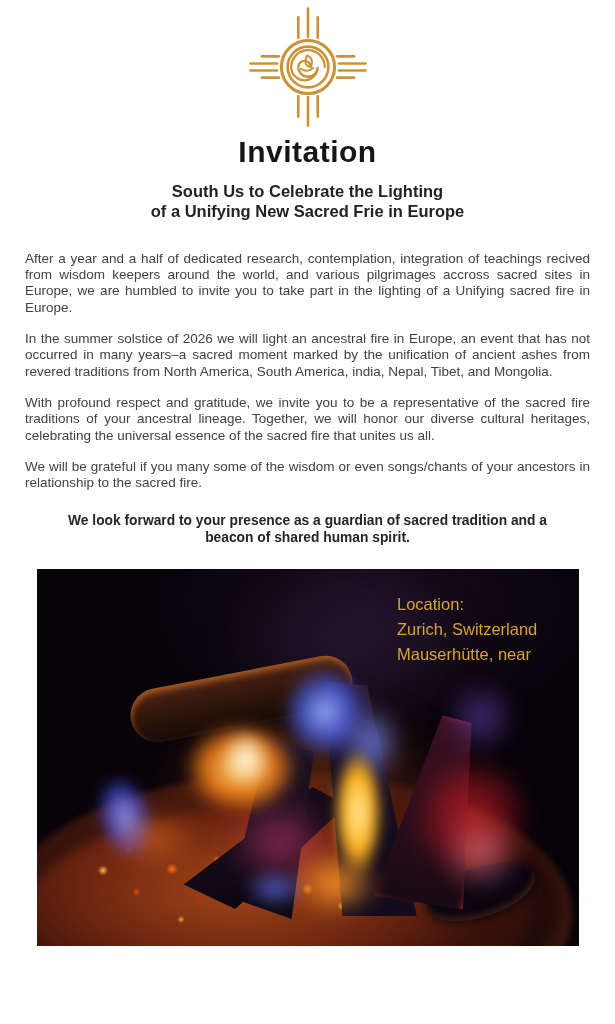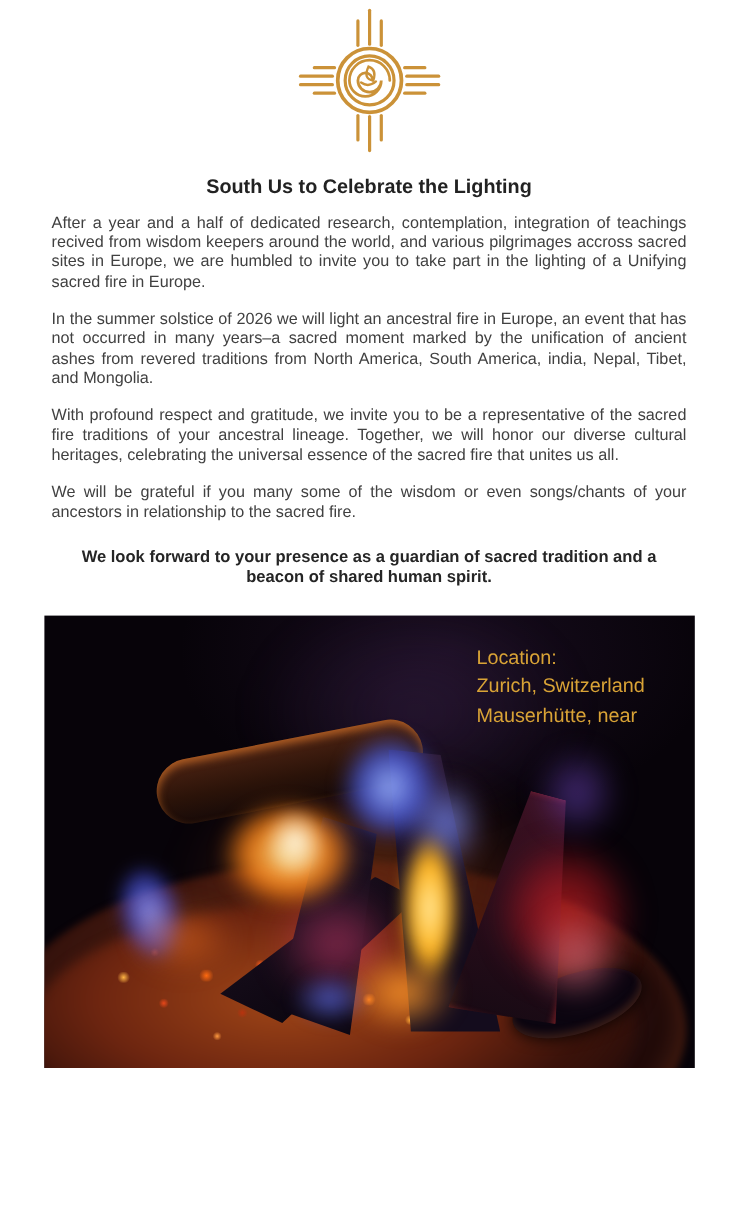--- a/index.html
+++ b/index.html
@@ -17,21 +17,21 @@
   .page-title {
     font-size: 30px; font-weight: 800; color: #161616;
     letter-spacing: 0.5px; margin-top: 2px;
   }
   .subtitle {
     margin-top: 13px; font-size: 16.5px; font-weight: 700;
     color: #222; line-height: 1.2;
   }
 
   
-  .letter { padding: 0 43px; margin-top: 11px; }
+  .letter { padding: 0 25px; margin-top: 29px; }
   .letter p {
     font-size: 13.5px; line-height: 1.21; text-align: justify;
     color: #414141; margin-bottom: 15px;
     -webkit-hyphens: none;
   }
   .closing {
     font-size: 13.8px; font-weight: 700; color: #252525;
     text-align: center; line-height: 1.25;
     margin: 20px 18px 0;
   }
@@ -161,22 +161,24 @@
 
       <circle cx="70" cy="70" r="30" stroke-width="3.5"></circle>
       <circle cx="70" cy="70" r="23" stroke-width="3"></circle>
 
       <path d="M 89 70 A 19 19 0 0 0 51 70 A 15 15 0 0 0 81 70 A 11 11 0 0 1 59 70 A 7 7 0 0 1 73 70" stroke-width="2.6"></path>
 
       <path d="M 69 57 q 8 3 4.5 13 q -10 -1 -4.5 -13 z" stroke-width="2.2"></path>
       <path d="M 62 72 q 7 5 14 -1" stroke-width="2.2"></path>
     </svg>
   </span>
+  <div class="page-title">Invitation</div>
   <div class="subtitle">
     <div>South Us to Celebrate the Lighting</div>
+    <div>of a Unifying New Sacred Frie in Europe</div>
   </div>
 </div>
 
 <div class="letter">
   <p>After a year and a half of dedicated research, contemplation, integration of teachings recived from wisdom keepers around the world, and various pilgrimages accross sacred sites in Europe, we are humbled to invite you to take part in the lighting of a Unifying sacred fire in Europe.</p>
   <p>In the summer solstice of 2026 we will light an ancestral fire in Europe, an event that has not occurred in many years–a sacred moment marked by the unification of ancient ashes from revered traditions from North America, South America, india, Nepal, Tibet, and Mongolia.</p>
   <p>With profound respect and gratitude, we invite you to be a representative of the sacred fire traditions of your ancestral lineage. Together, we will honor our diverse cultural heritages, celebrating the universal essence of the sacred fire that unites us all.</p>
   <p>We will be grateful if you many some of the wisdom or even songs/chants of your ancestors in relationship to the sacred fire.</p>
   <div class="closing">We look forward to your presence as a guardian of sacred tradition and a beacon of shared human spirit.</div>
 </div>

